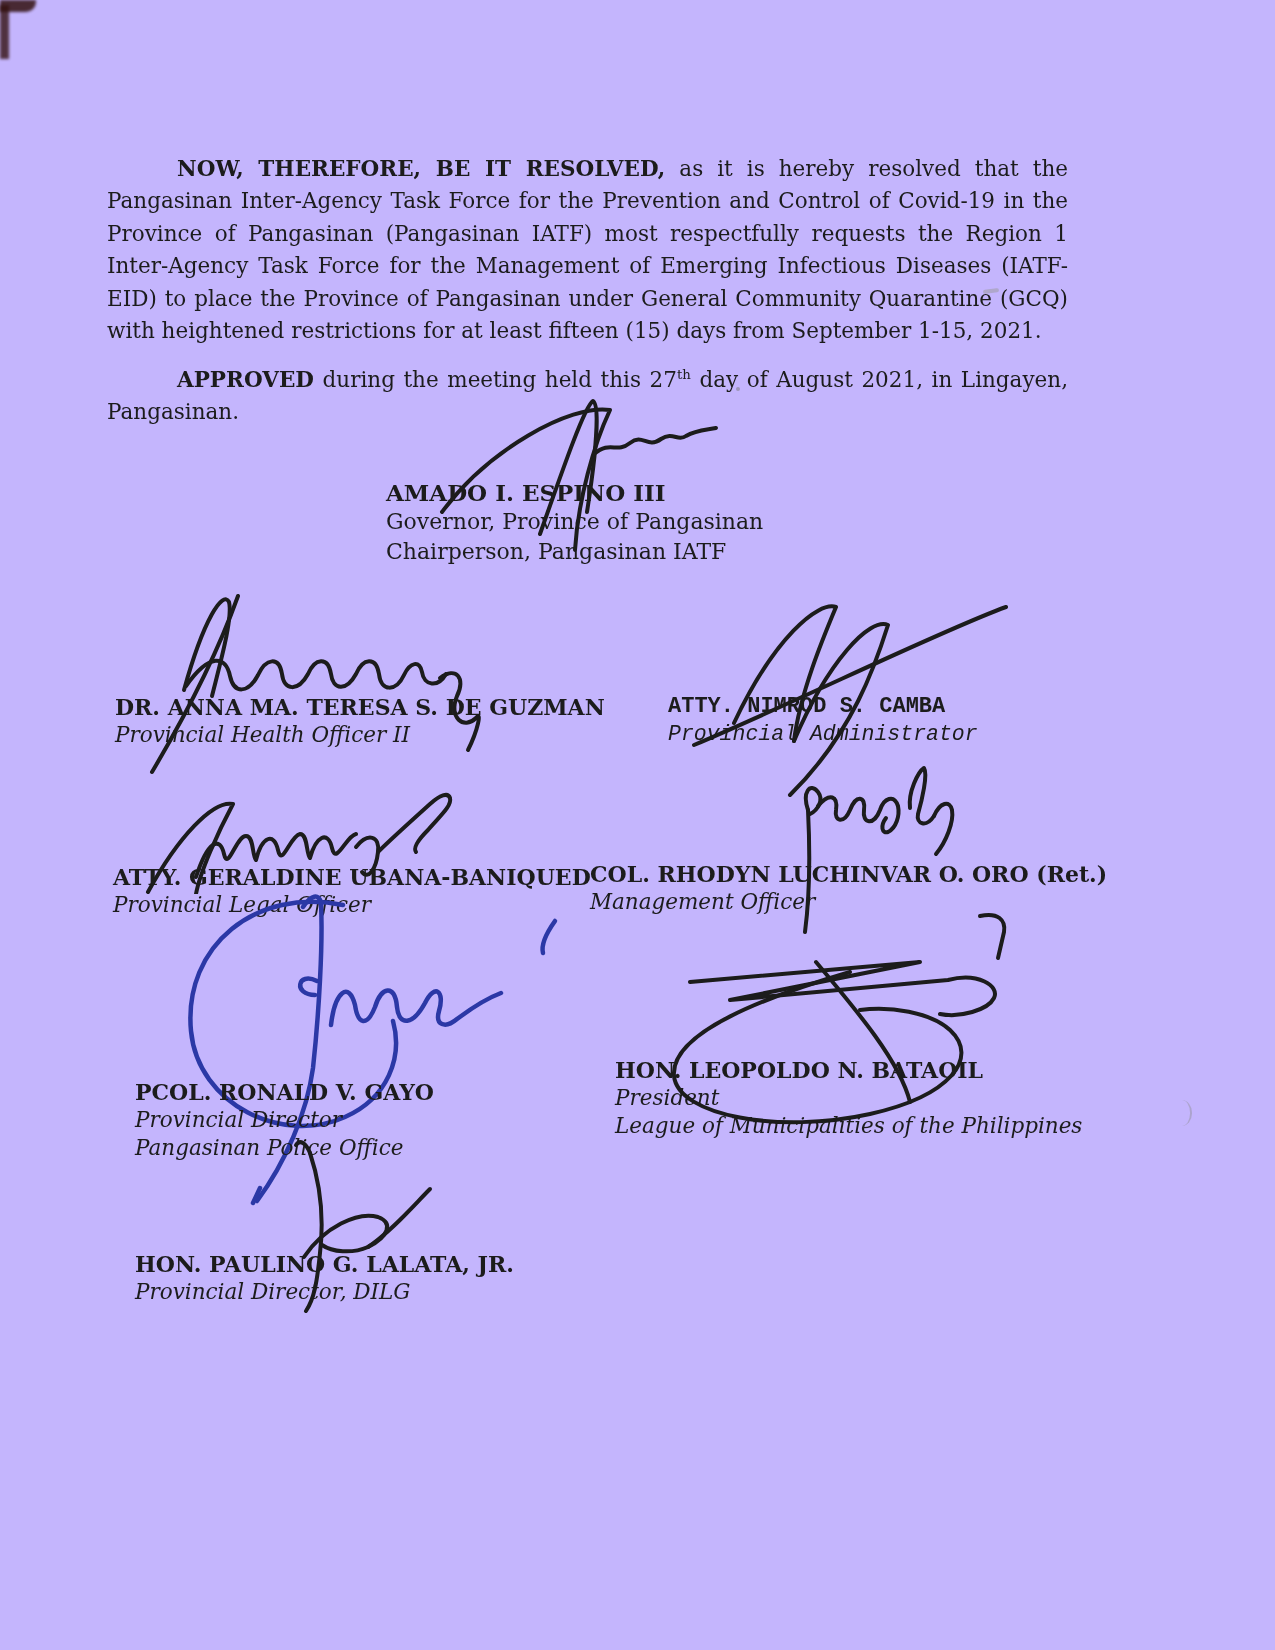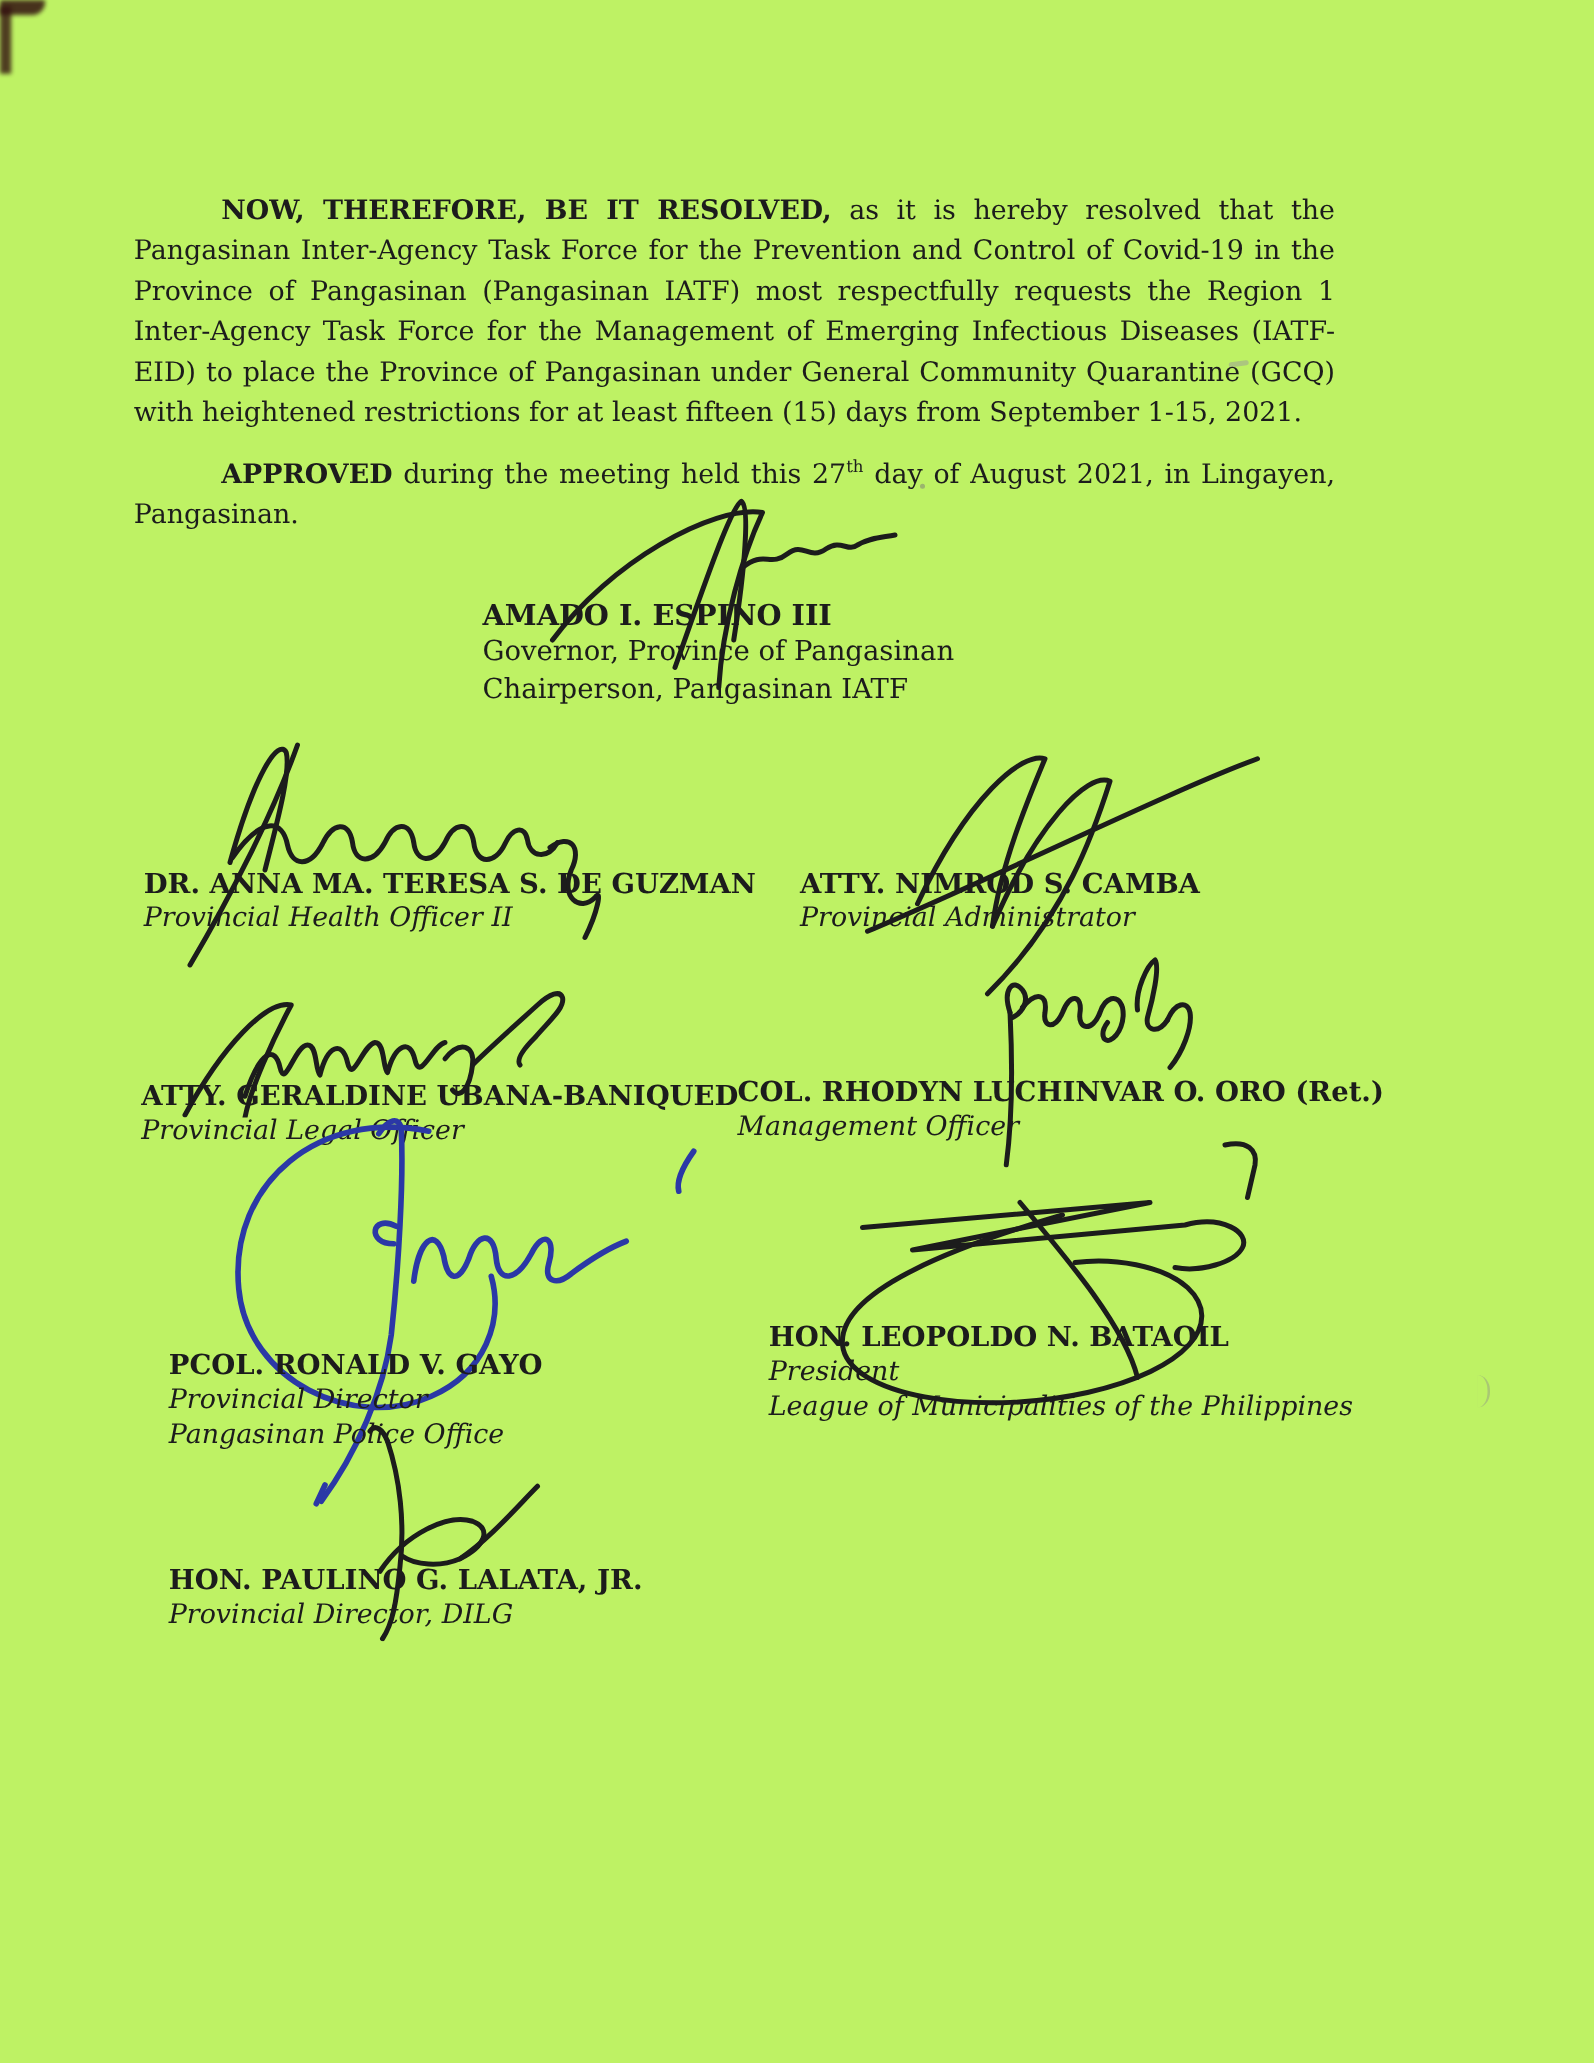--- a/index.html
+++ b/index.html
@@ -1,18 +1,18 @@
 <!DOCTYPE html>
 <html><head>
 <meta charset="utf-8">
 <style>
   html,body { margin:0; padding:0; background:#e8e8e8; }
   .page {
     position:relative; width:1275px; height:1650px; margin:0 auto;
-    background:#bef264; overflow:hidden;
+    background:#c4b5fd; overflow:hidden;
     font-family:"DejaVu Serif", "Liberation Serif", serif;
     color:#1c1c1c;
   }
   .para {
     position:absolute; left:107px; width:961px;
     font-size:21.5px; line-height:32.6px;
     text-align:justify; text-indent:70px;
   }
   .para .b { font-weight:bold; }
   .para sup { font-size:0.62em; line-height:0; vertical-align:super; }
@@ -66,21 +66,21 @@
   <div class="sig-block" style="left:115px;top:693px;width:440px;">
     <div class="sig-name">DR. ANNA MA. TERESA S. DE GUZMAN</div>
     <div class="sig-title">Provincial Health Officer II</div>
   </div>
 
   <svg class="sig-svg" style="left:678px;top:583px;" width="334" height="218" viewBox="0 0 334 218">
     <path d="M16,162 C120,118 262,48 328,24"></path>
     <path d="M56,140 C96,55 140,18 158,24 C145,55 122,110 116,158"></path>
     <path d="M116,158 C150,78 192,34 210,42 C198,80 175,150 112,212"></path>
   </svg>
-  <div class="sig-block" style="left:640px;top:693px;width:400px;">
+  <div class="sig-block" style="left:668px;top:693px;width:400px;font-family:Liberation Mono, monospace;">
     <div class="sig-name">ATTY. NIMROD S. CAMBA</div>
     <div class="sig-title">Provincial Administrator</div>
   </div>
 
   <svg class="sig-svg" style="left:118px;top:752px;" width="400" height="142" viewBox="0 0 400 142">
     <path d="M30,140 C60,85 95,48 115,52 C100,80 82,120 78,142"></path>
     <path d="M78,125 C90,88 102,84 106,102 C110,120 118,84 128,84 C136,84 134,104 138,108 C144,84 156,80 160,98 C164,116 172,84 182,82 C190,82 188,102 192,106 C198,84 210,78 214,96 C218,114 228,84 238,82"></path>
     <path d="M238,95 C250,80 262,84 260,100 C258,118 250,128 244,120"></path>
     <path d="M260,100 C272,88 292,70 312,52 C322,43 330,40 332,46 C334,54 322,64 310,78 C300,88 295,96 298,100"></path>
   </svg>

